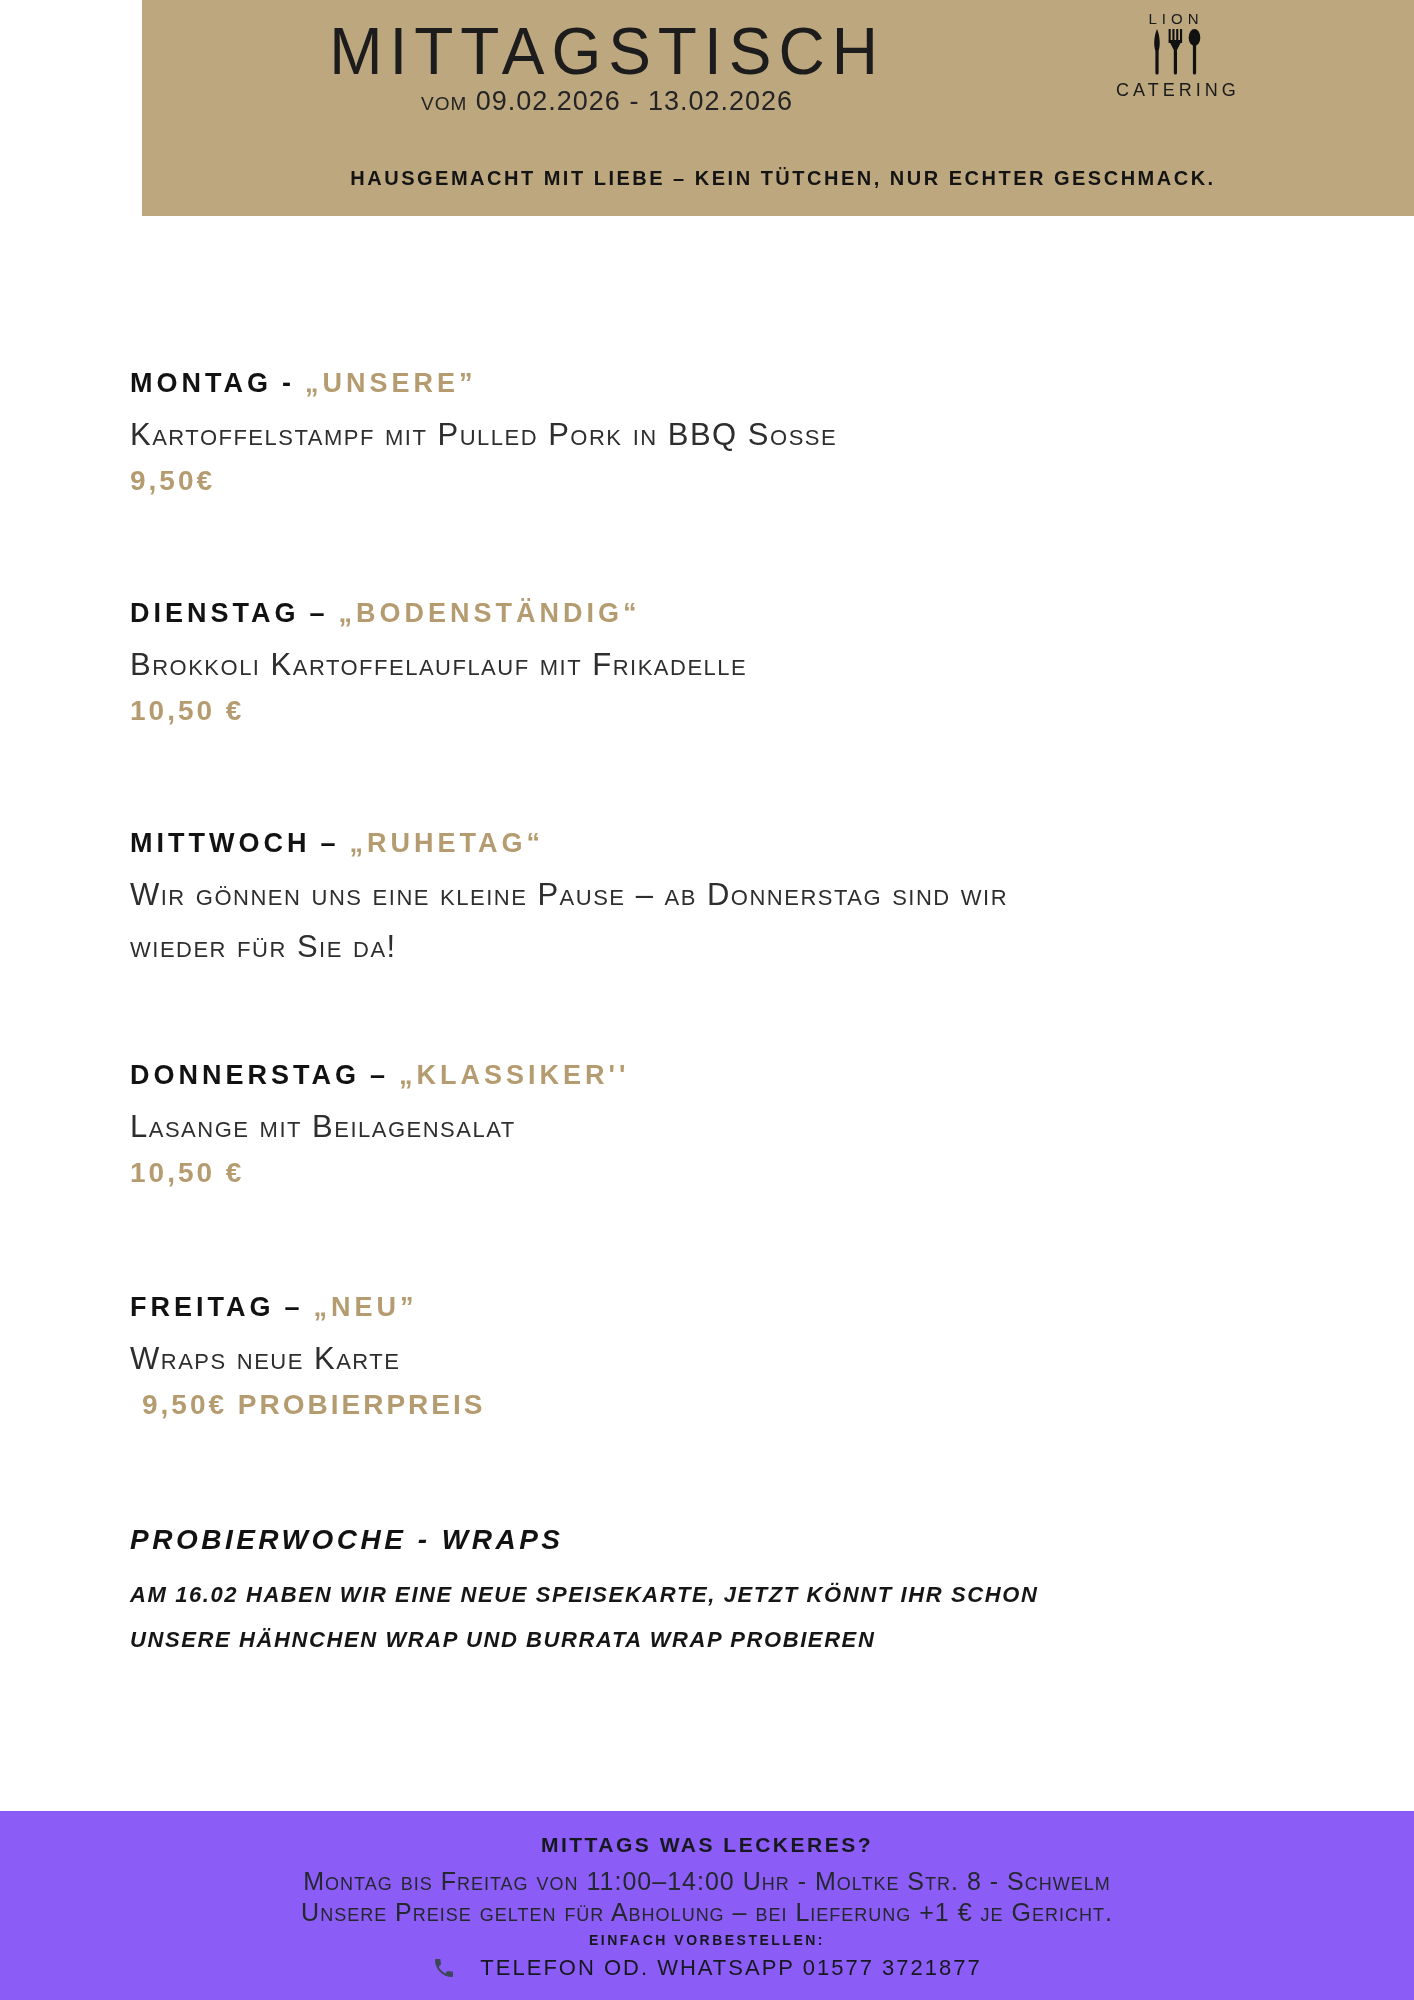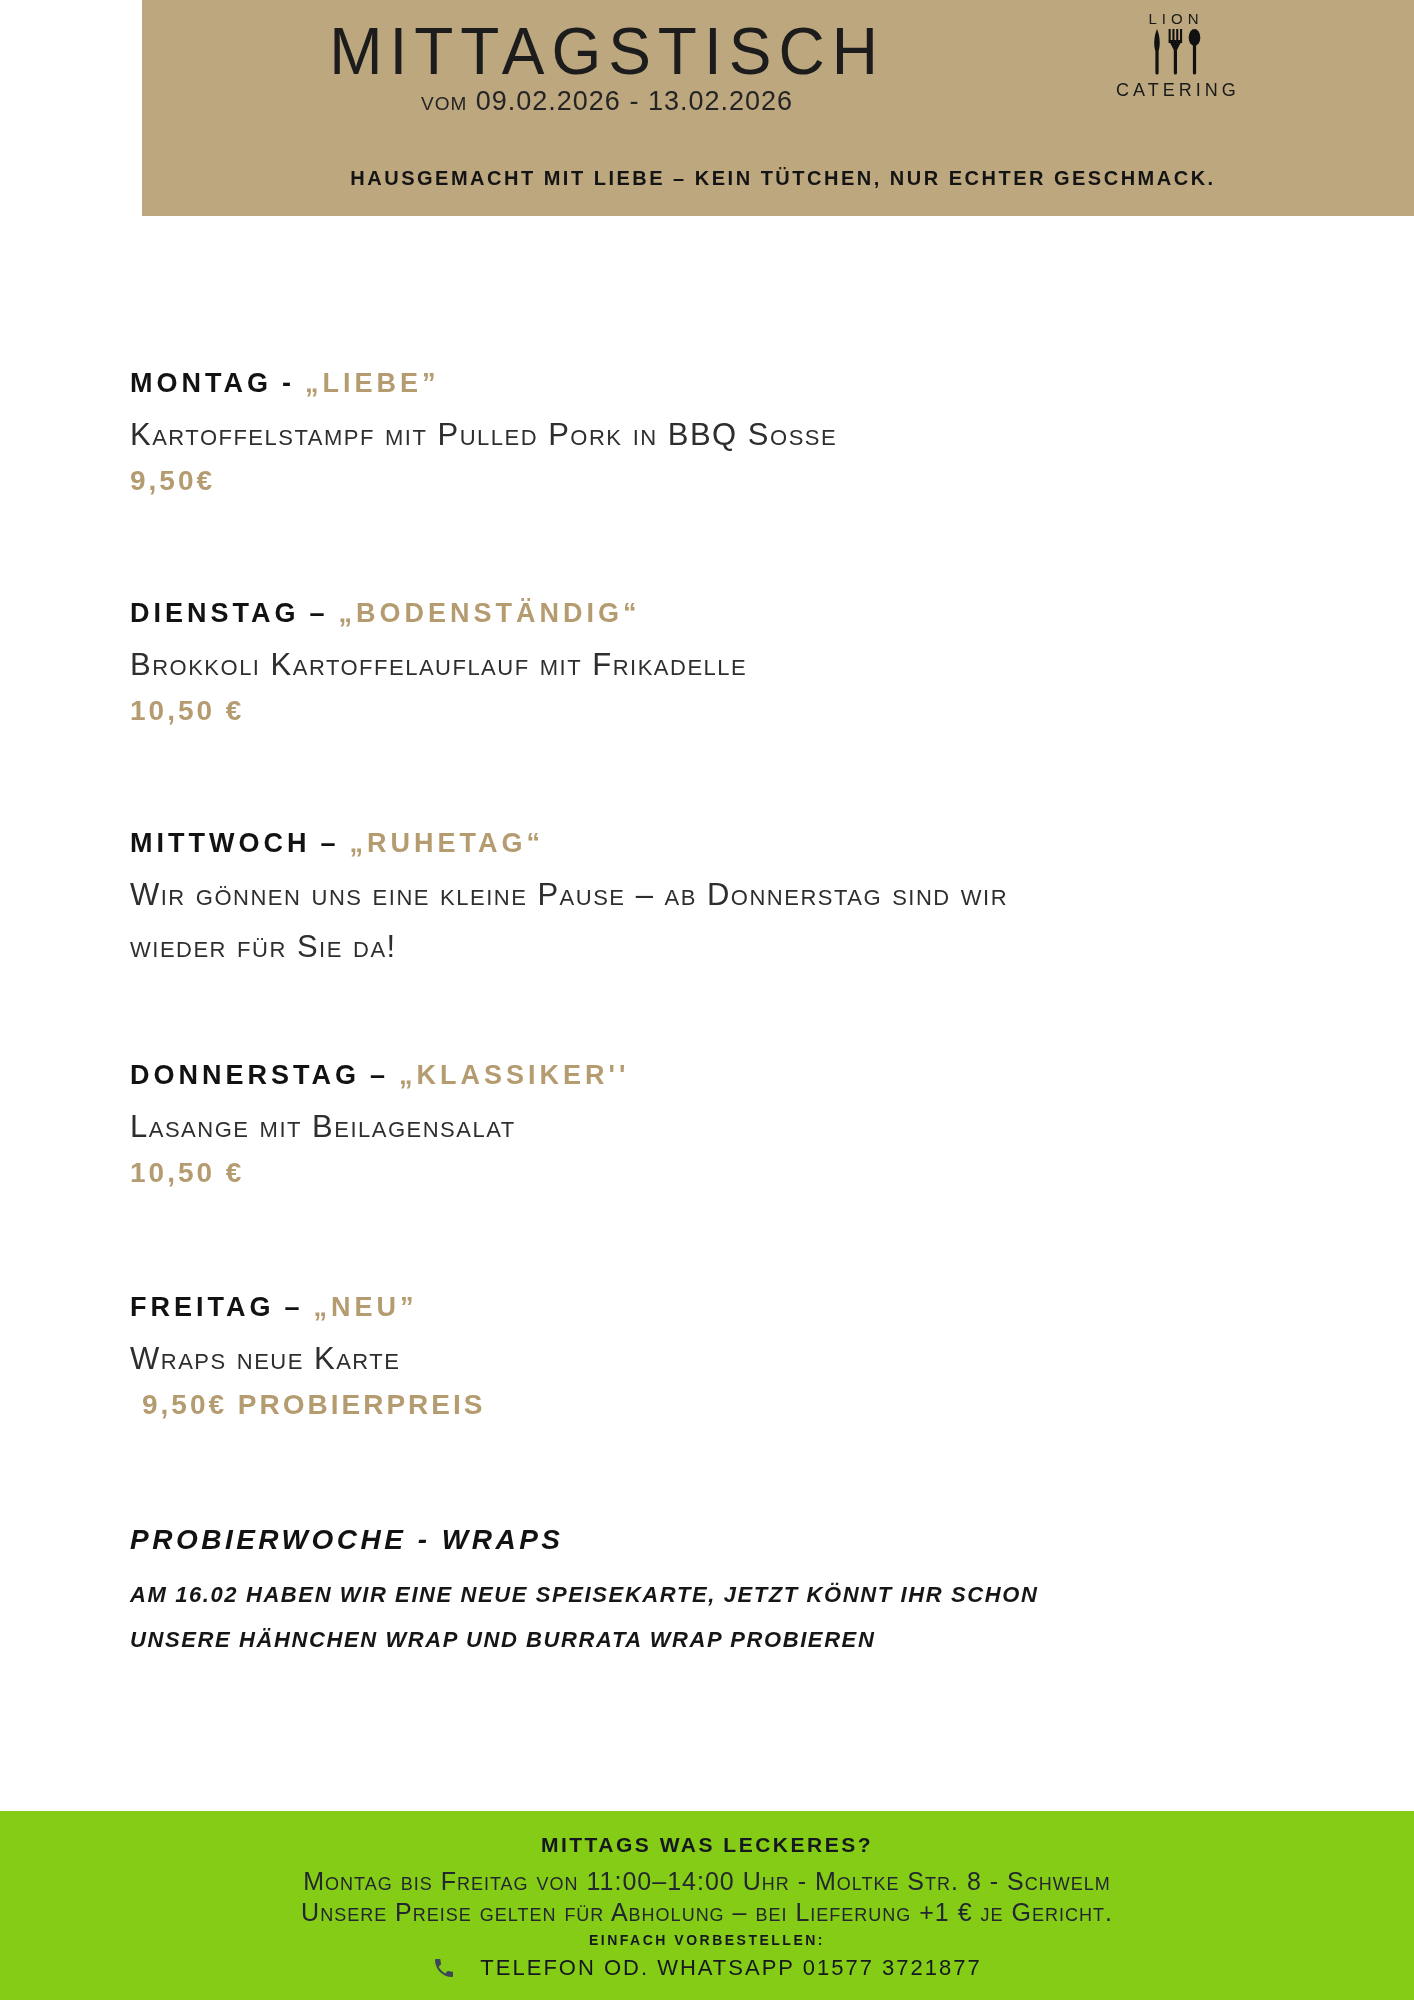--- a/index.html
+++ b/index.html
@@ -114,21 +114,21 @@
     letter-spacing:1.6px;
     line-height:45px;
     color:#161616;
     max-width:945px;
   }
 
   
   .footer-band {
     position:absolute; left:0; top:1811px;
     width:1414px; height:189px;
-    background:#84cc16;
+    background:#8b5cf6;
     text-align:center;
     color:#1d2129;
     padding-top:22px;
   }
   .footer-headline {
     font-size:21px; font-weight:bold; letter-spacing:2.5px; color:#15181e;
     margin-bottom:9px;
   }
   .footer-hours, .footer-note {
     font-variant:small-caps;
@@ -183,21 +183,21 @@
         </span>
       </div>
       <div class="logo-bottom">CATERING</div>
     </div>
 
     <div class="tagline">HAUSGEMACHT MIT LIEBE – KEIN TÜTCHEN, NUR ECHTER GESCHMACK.</div>
   </div>
 
   <div class="section sec-montag">
     <div class="day-heading">
-      <span>MONTAG</span><span class="sep">-</span><span class="day-tag">„LIEBE”</span>
+      <span>MONTAG</span><span class="sep">-</span><span class="day-tag">„UNSERE”</span>
     </div>
     <div class="dish">Kartoffelstampf mit Pulled Pork in BBQ Sosse</div>
     <div class="price">9,50€</div>
   </div>
 
   <div class="section sec-dienstag">
     <div class="day-heading">
       <span>DIENSTAG</span><span class="sep">–</span><span class="day-tag">„BODENSTÄNDIG“</span>
     </div>
     <div class="dish">Brokkoli Kartoffelauflauf mit Frikadelle</div>

